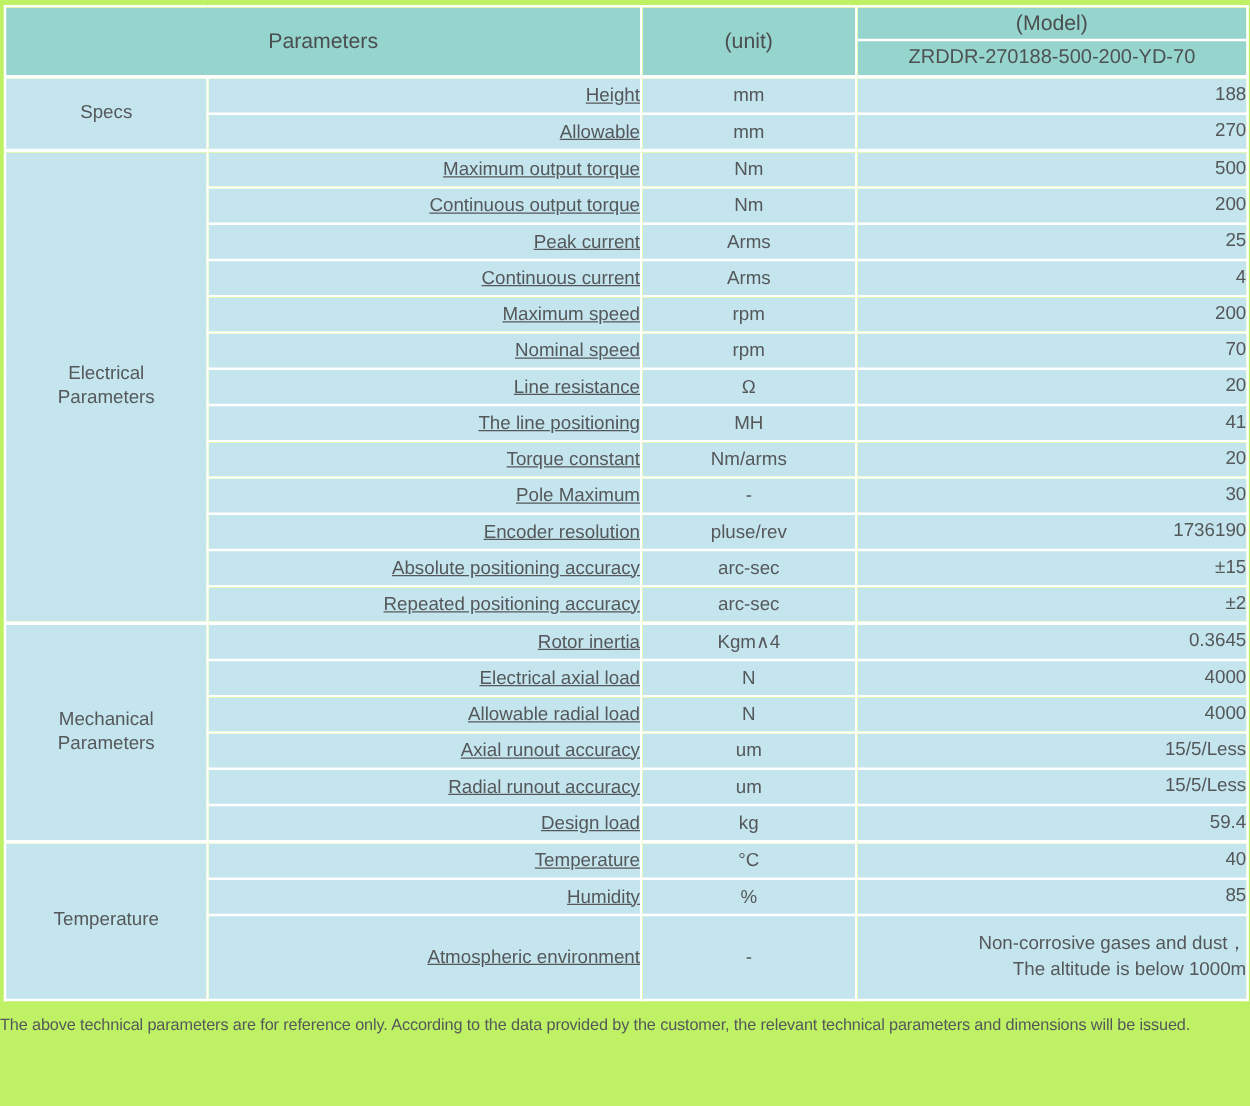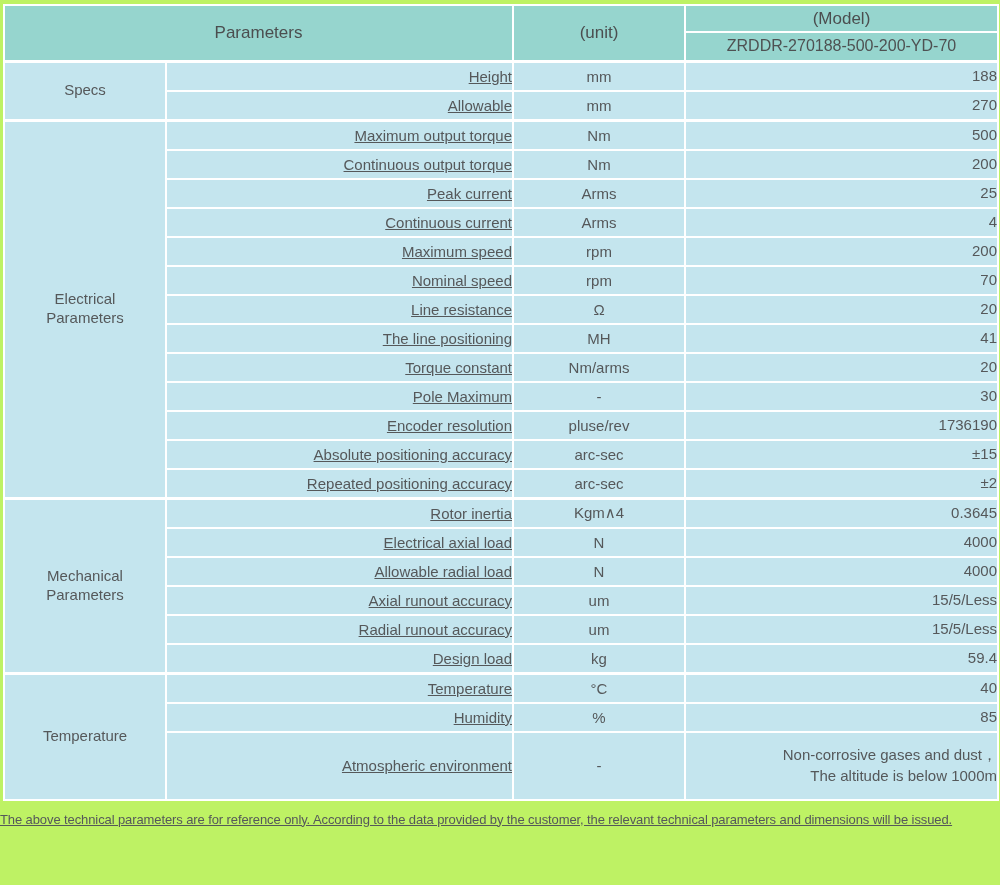--- a/index.html
+++ b/index.html
@@ -65,21 +65,20 @@
   tbody tr.tall td { height: 66px; }
 
   .footer-note {
     margin-top: 11px;
     margin-left: -3px;
     width: 896px;
     font-size: 13px;
     letter-spacing: -0.1px;
     color: #55585a;
     white-space: nowrap;
-    text-decoration: underline;
   }
 </style>
 </head>
 <body>
 
 <div class="page">
 
   <table class="spec-table">
     <colgroup>
       <col class="c-section">

